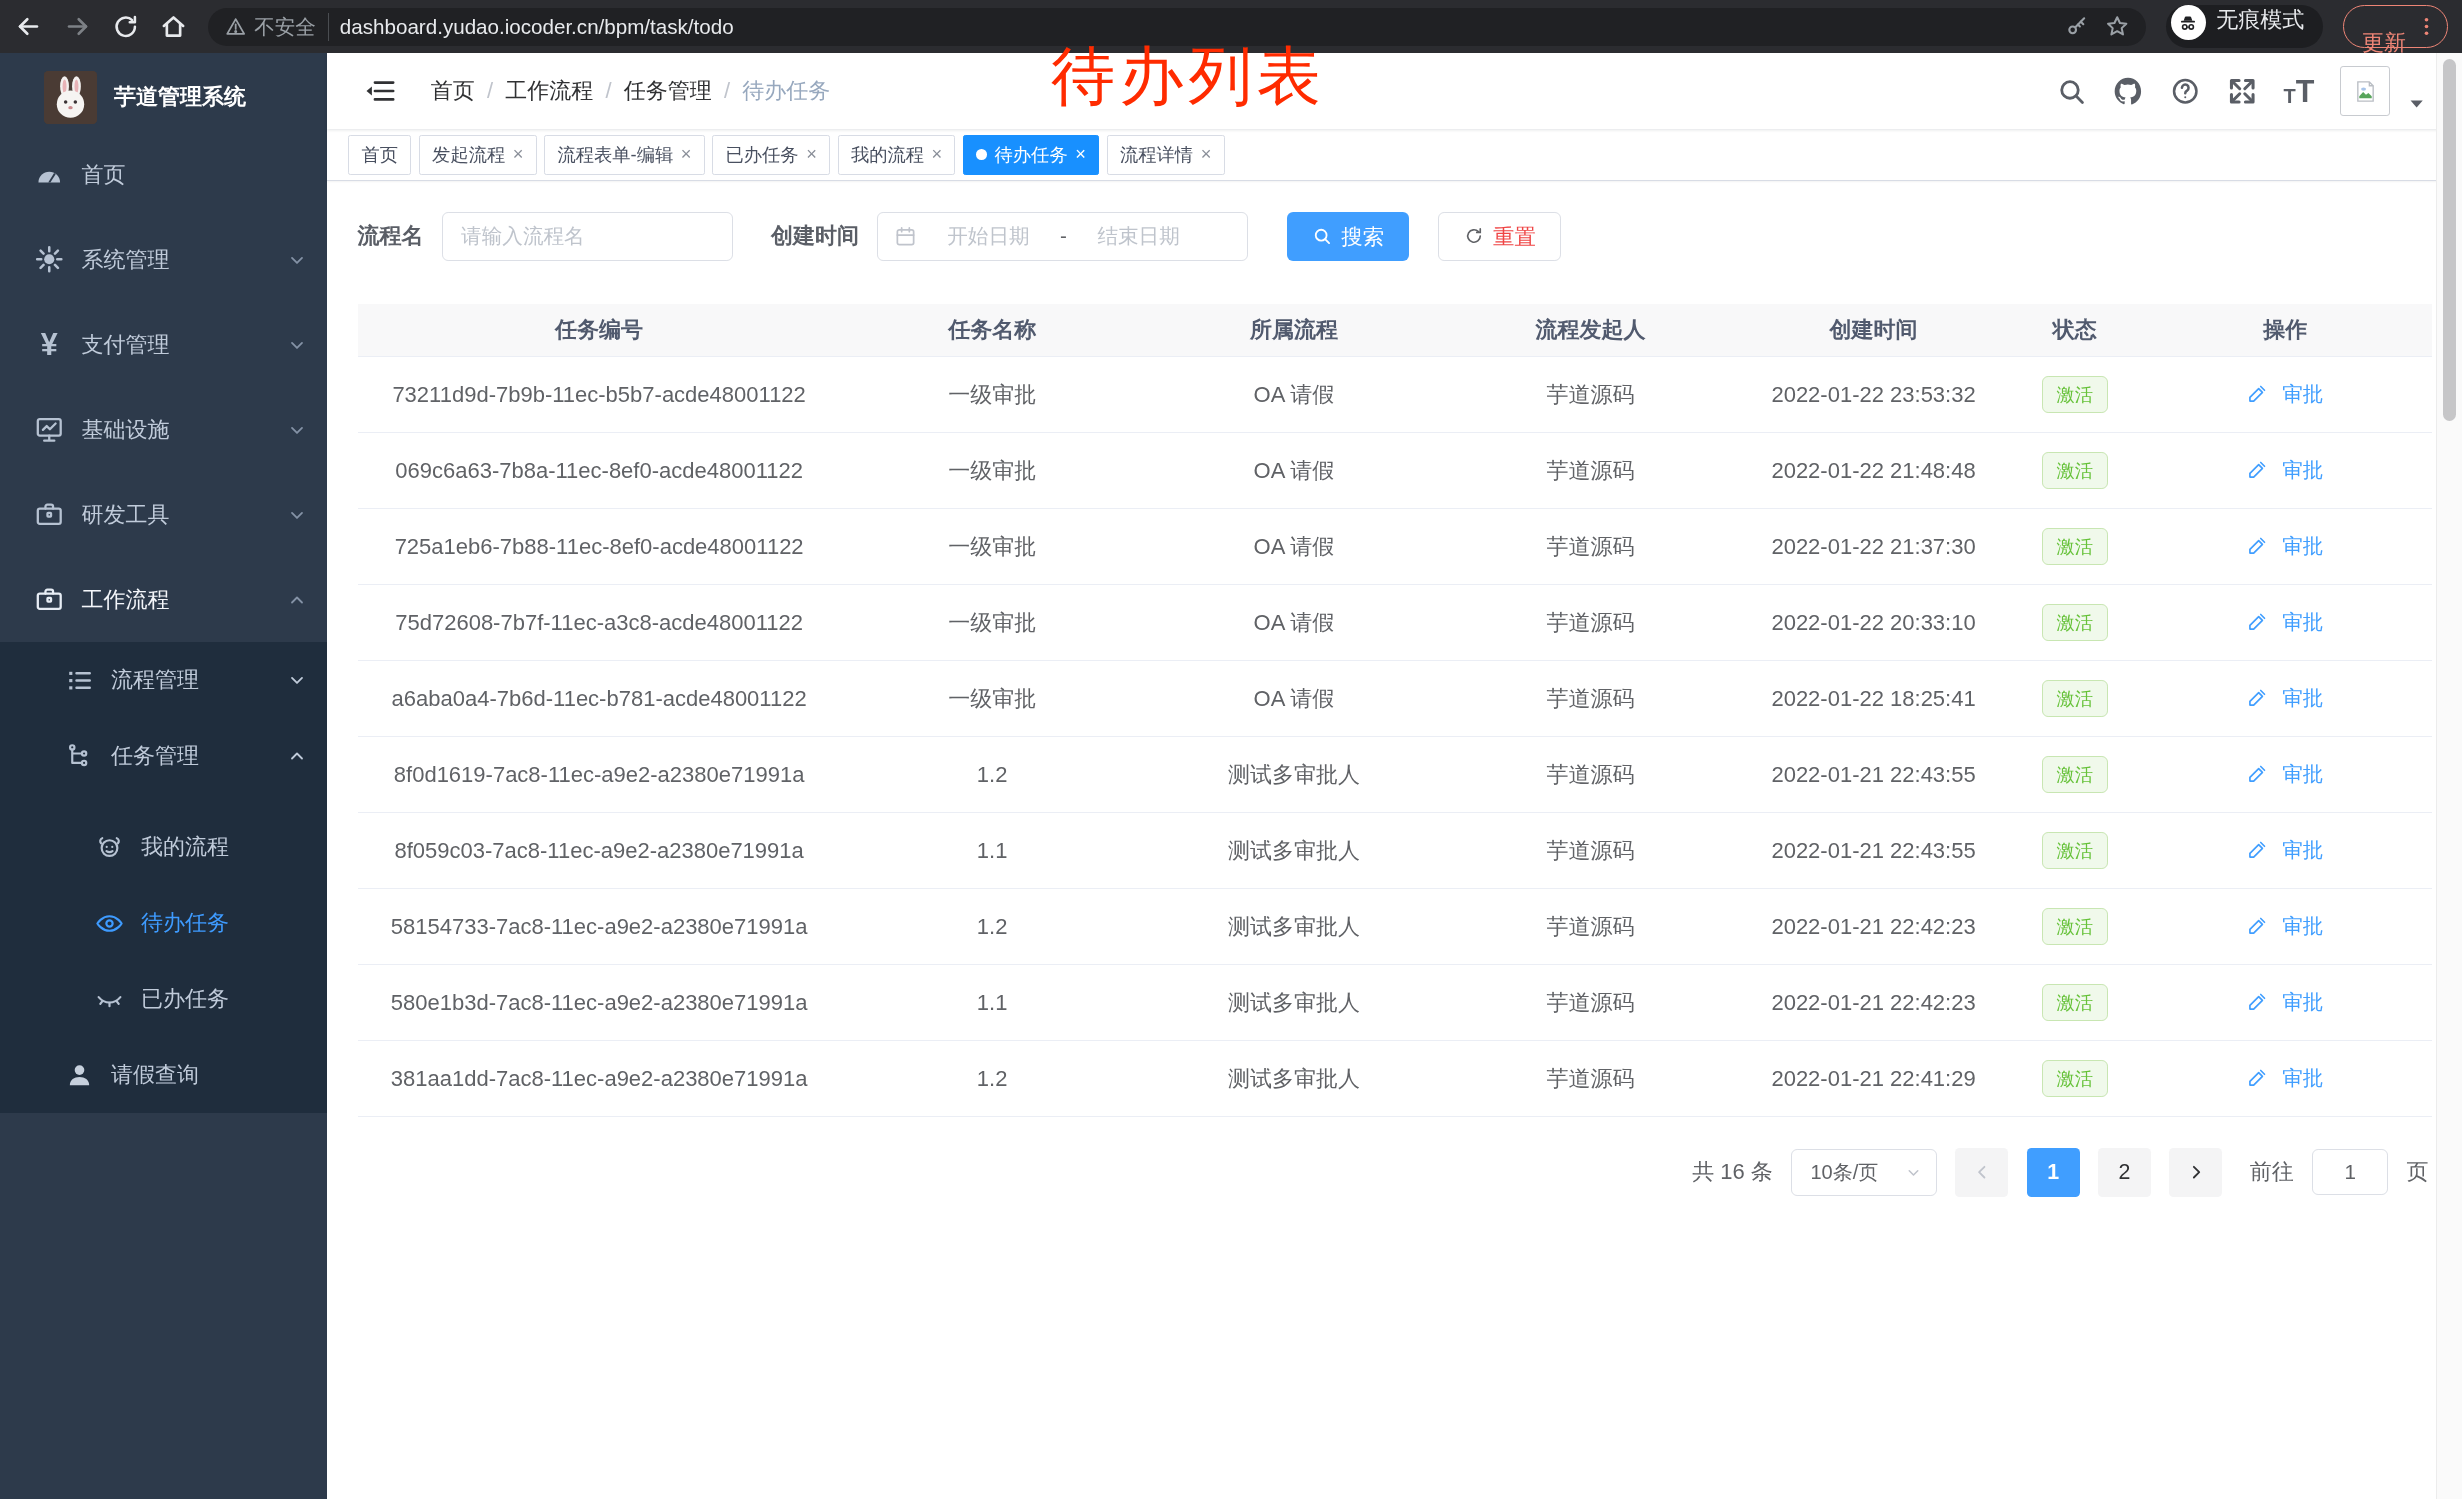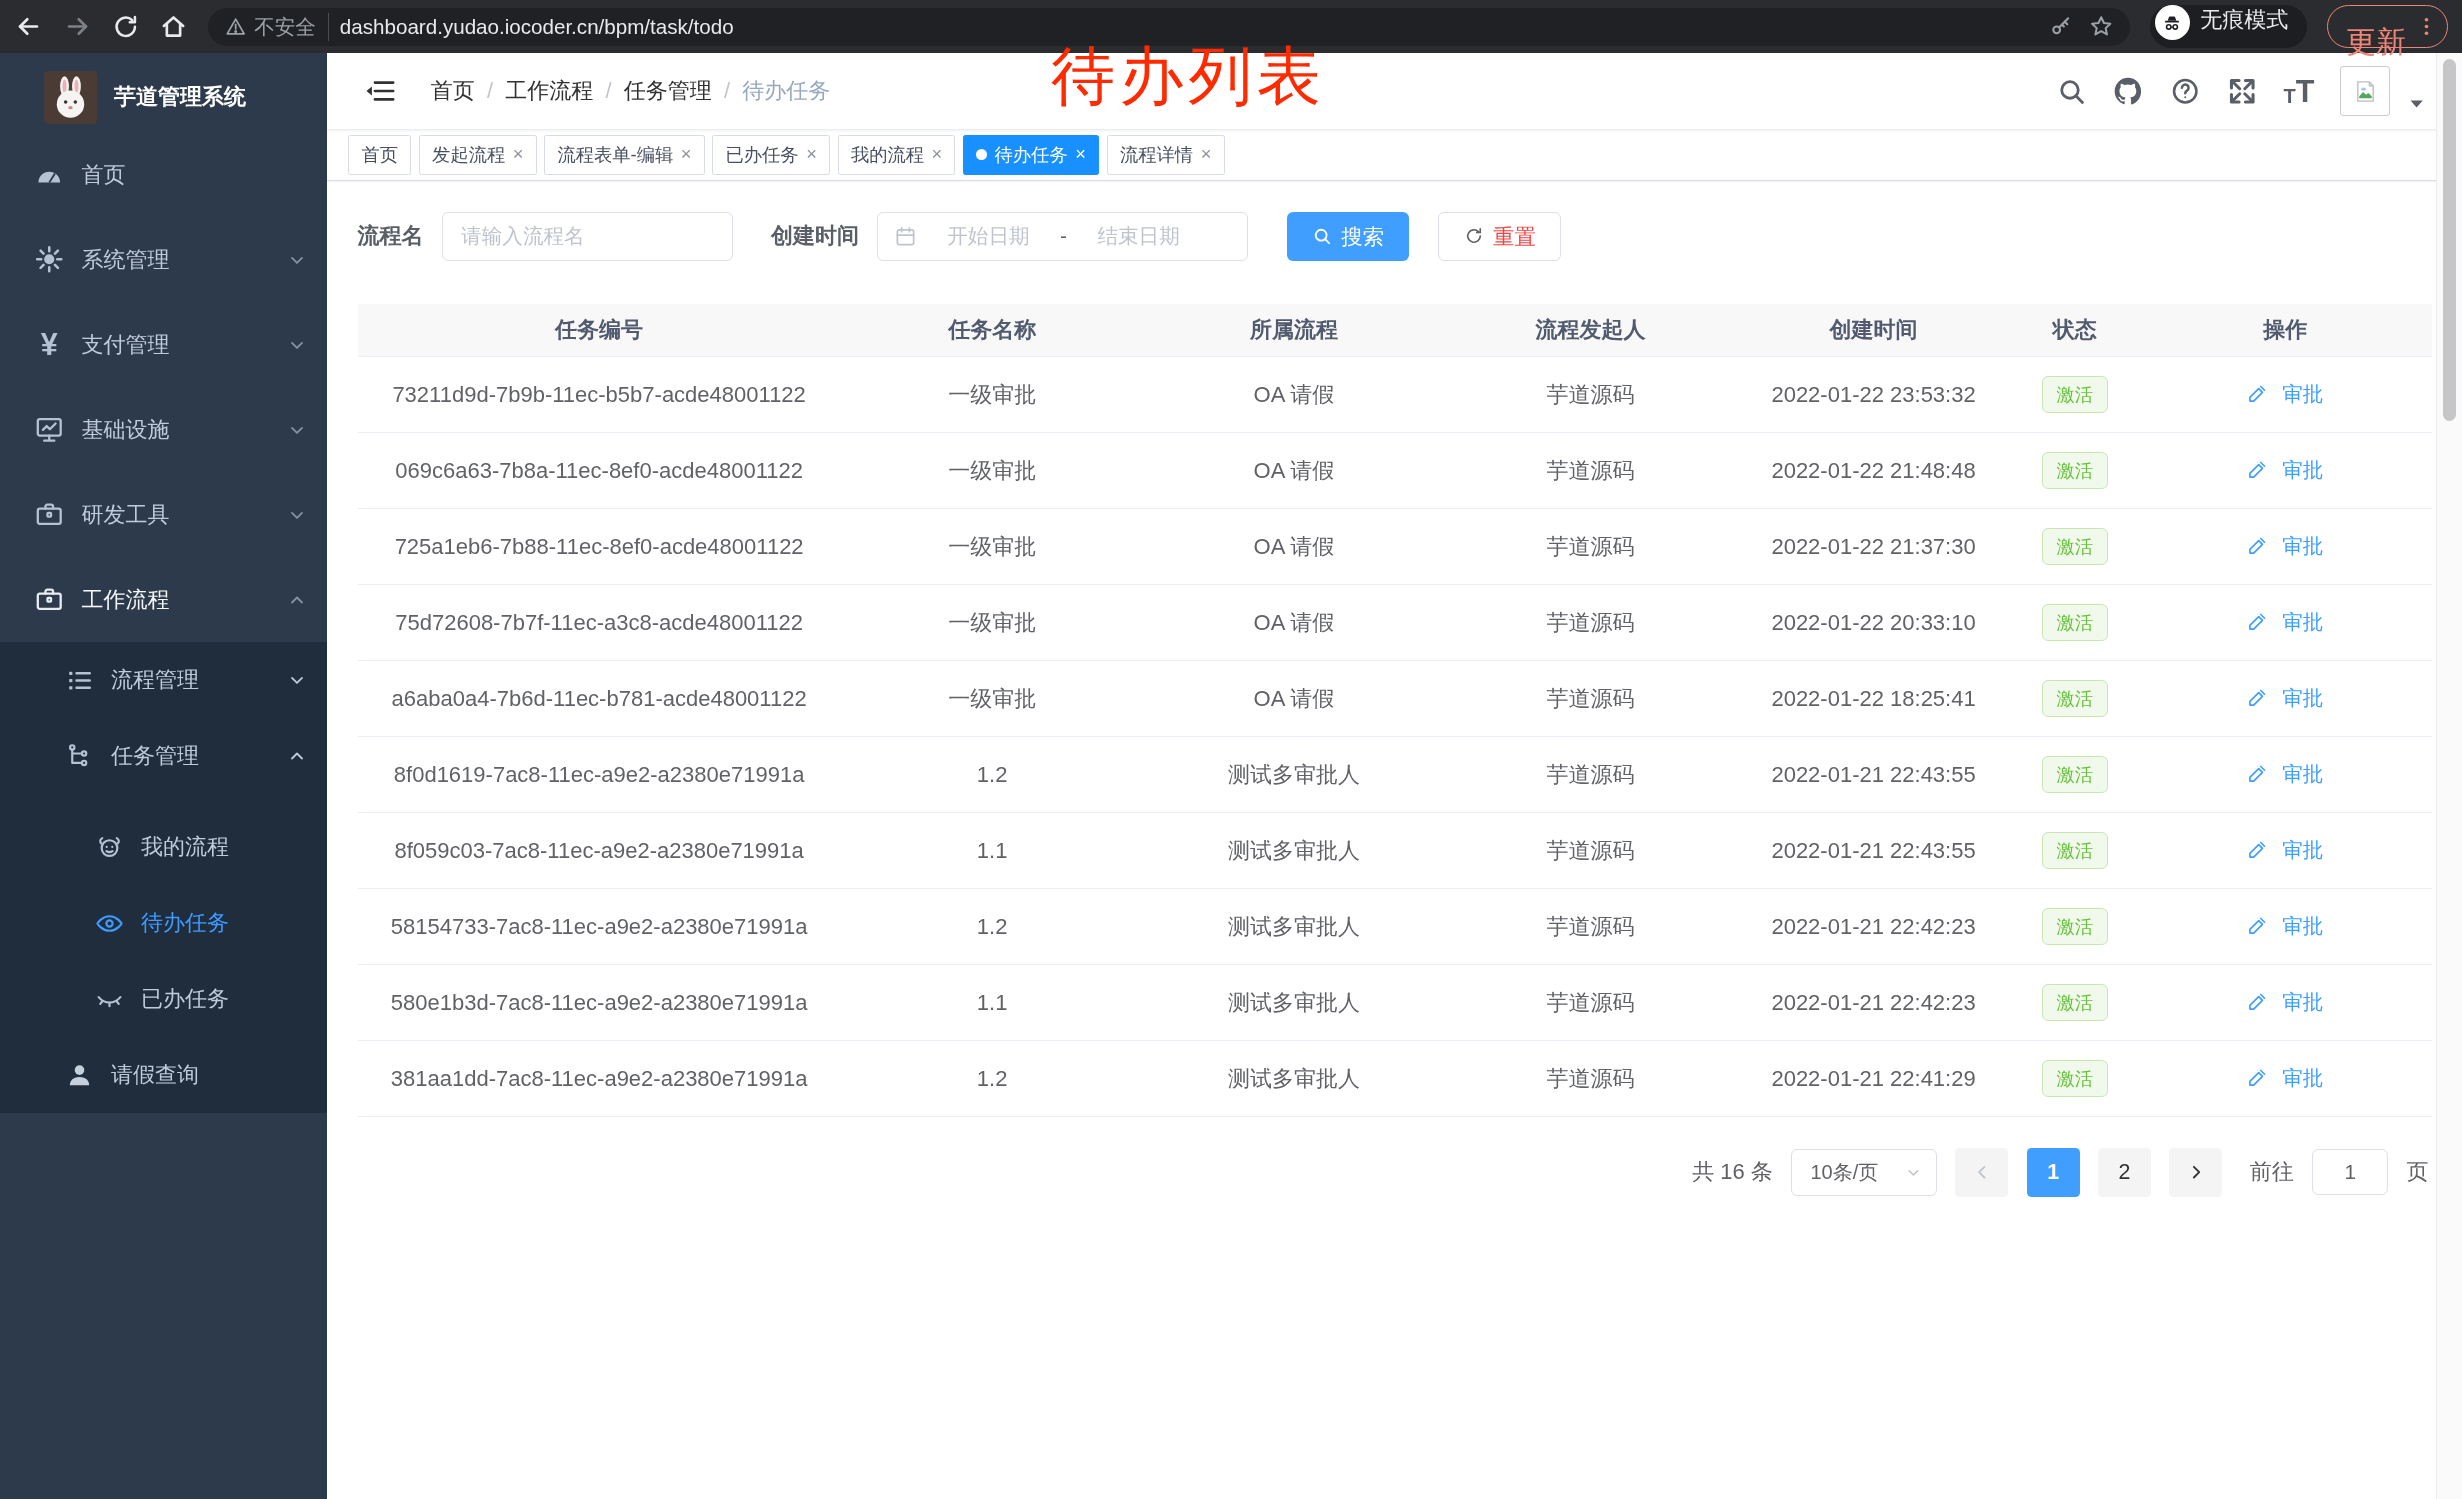--- a/index.html
+++ b/index.html
@@ -19,21 +19,21 @@
               padding-right:12.2px; border-right:1.5px solid #4a4d51; }
   .addr-url { flex:1; font-size:20.6px; color:#e8eaed; white-space:nowrap; overflow:hidden; }
   .addr-right { display:flex; align-items:center; gap:17px; color:#9aa0a6; }
   .incog { height:43px; background:#1d1e21; border-radius:21.4px; display:flex; align-items:flex-start;
            gap:10.7px; padding:0 18.3px 0 4.6px; }
   .incog-circle { width:35px; height:35px; background:#fff; border-radius:50%; display:flex;
                   align-items:center; justify-content:center; }
   .incog-label { color:#e8eaed; font-size:22px; }
   .update-pill { height:43px; border:1.5px solid #ee8576; border-radius:21.4px; color:#ee8576;
                  display:flex; align-items:center; gap:9.2px; padding:0 9.2px 0 18.3px; background:transparent; }
-  .update-label { font-size:30px;margin-top:32px; }
+  .update-label { font-size:22px;margin-top:32px; }
 
   
   .annotation { position:absolute; left:1051px; top:0px; font-size:64px; font-weight:400;
                 color:#ff2b00; letter-spacing:4.6px; z-index:50; line-height:1.15; pointer-events:none;margin-top:40px; }
 
   
   .app { position:absolute; top:53px; left:0; width:2462px; height:1446px; display:flex; }
 
   
   .sidebar { width:327px; height:100%; background:#2d3a4b; flex:none; color:#c0cbda; overflow:hidden; }

